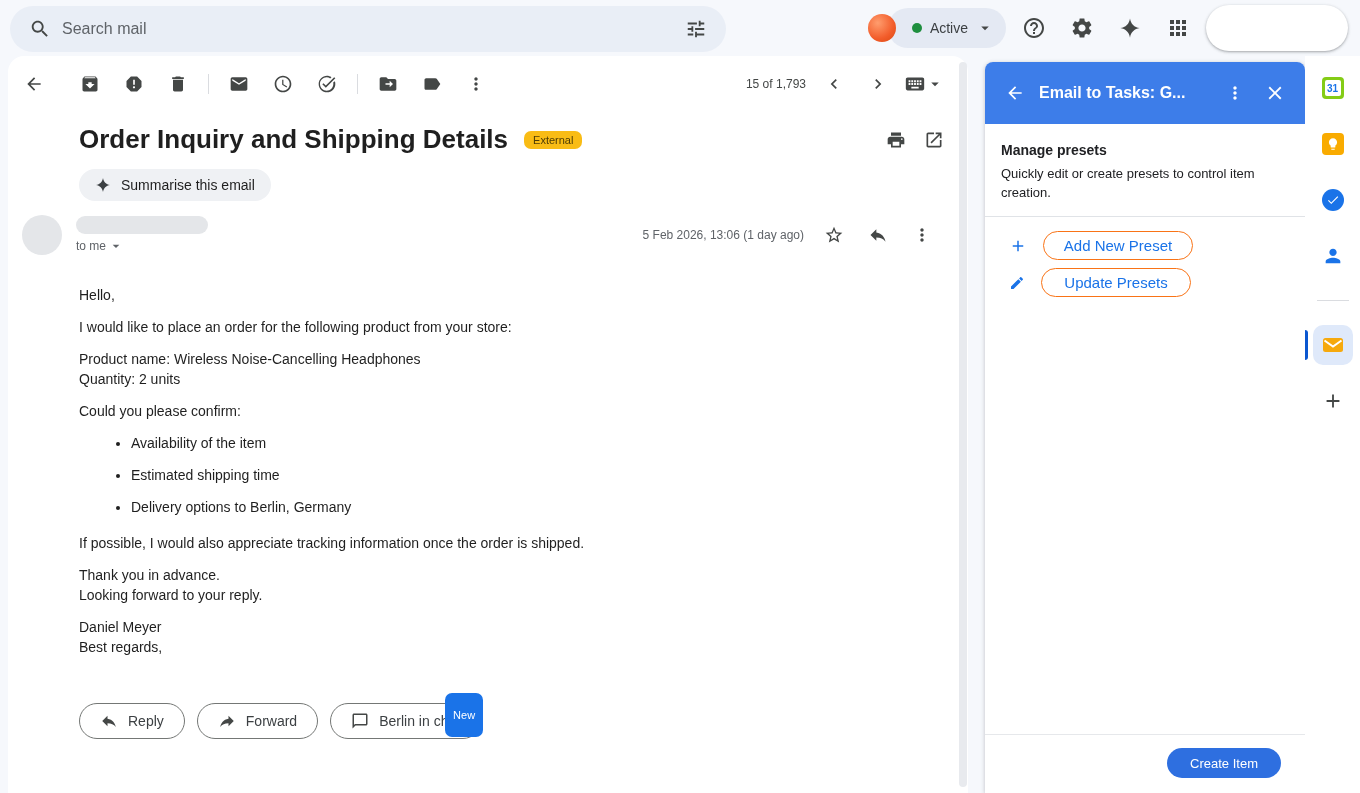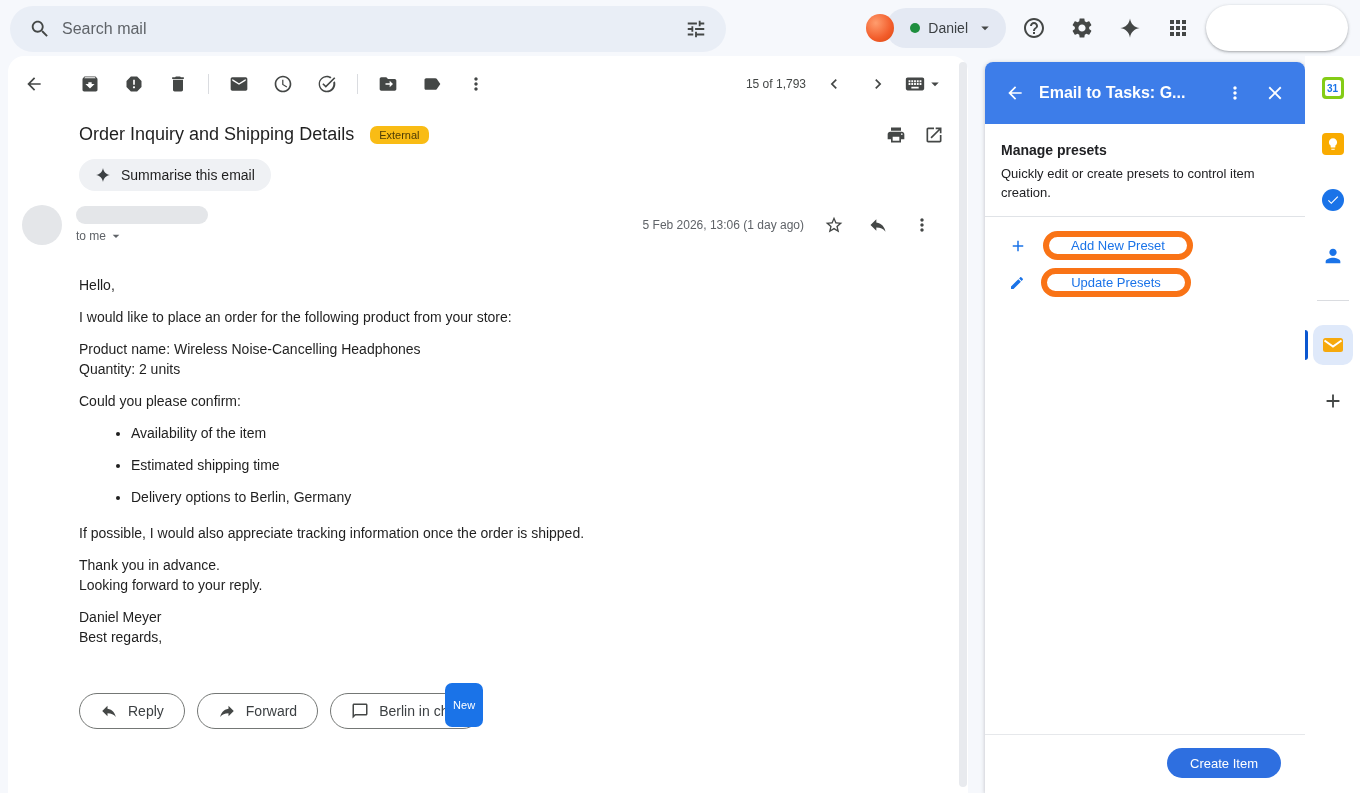--- a/index.html
+++ b/index.html
@@ -45,21 +45,21 @@
 
   .mail-toolbar { height:56px; display:flex; align-items:center; padding:0 24px 0 4px; }
   .mt-btn { width:40px; height:40px; border-radius:50%; display:flex; align-items:center; justify-content:center; margin:0 2px; flex:0 0 auto; }
   .mt-gap { width:12px; }
   .mt-div { width:1px; height:20px; background:#dadce0; margin:0 8px; }
   .mt-right { margin-left:auto; display:flex; align-items:center; }
   .pagination { font-size:12px; color:#444746; margin-right:6px; white-space:nowrap; }
   .ime { display:flex; align-items:center; margin-left:4px; }
 
   .subject-row { display:flex; align-items:center; margin:12px 24px 0 71px; }
-  .subject { font-size:18px; font-weight:400; color:#1f1f1f;text-align:center; }
+  .subject { font-size:26px; font-weight:700; color:#1f1f1f;text-align:center; }
   .badge-external { margin-left:16px; background:#f9bc15; color:#4d3c05; font-size:11px; font-weight:500;
                     padding:3px 9px; border-radius:7px; }
   .subject-actions { margin-left:auto; display:flex; align-items:center; gap:18px; }
 
   .summarize { margin:14px 0 0 71px; display:inline-flex; align-items:center; gap:10px; height:32px;
                padding:0 16px; background:#eff1f4; border-radius:16px; font-size:14px; color:#1f1f1f; }
 
   .sender-row { display:flex; align-items:center; margin:14px 24px 0 14px; }
   .sender-avatar { width:40px; height:40px; border-radius:50%; background:#e4e6e9; flex:0 0 auto; }
   .sender-info { margin-left:14px; }
@@ -87,22 +87,22 @@
   .panel-header { height:62px; background:#3d7de9; border-radius:8px 8px 0 0; display:flex; align-items:center;
                   padding:0 10px; flex:0 0 auto; }
   .ph-btn { width:40px; height:40px; border-radius:50%; display:flex; align-items:center; justify-content:center; flex:0 0 auto; }
   .panel-title { flex:1; margin-left:4px; color:#fff; font-size:16px; font-weight:700; white-space:nowrap; overflow:hidden; }
   .panel-body { flex:1; padding:18px 16px 0; overflow:hidden; }
   .manage-title { font-size:14px; font-weight:700; color:#202124; }
   .manage-desc { margin-top:6px; font-size:13px; line-height:19px; color:#202124; max-width:264px; }
   .panel-divider { height:1px; background:#e0e3e7; margin:14px -16px 0; }
   .preset-row { display:flex; align-items:center; gap:16px; margin-top:14px; padding-left:8px; }
   .preset-row + .preset-row { margin-top:8px; }
-  .preset-btn { width:150px; height:29px; border:6px solid #f97316; border-radius:15px; background:#fff;
-                color:#1a73e8; font-size:13px; display:flex; align-items:center; justify-content:center; }
+  .preset-btn { width:150px; height:29px; border:1px solid #f97316; border-radius:15px; background:#fff;
+                color:#1a73e8; font-size:15px; display:flex; align-items:center; justify-content:center; }
   .panel-footer { border-top:1px solid #e6e8eb; padding:13px 24px 15px; display:flex; justify-content:flex-end; flex:0 0 auto; }
   .create-btn { height:30px; padding:0 23px; background:#2e6fe0; border:none; border-radius:15px; color:#fff;
                 font-size:13px; display:flex; align-items:center; }
 
   
   .rail { position:absolute; right:0; top:56px; width:55px; bottom:0; background:#fff;
           display:flex; flex-direction:column; align-items:center; padding-top:12px; }
   .rail-btn { width:40px; height:40px; margin-bottom:16px; border-radius:10px;
               display:flex; align-items:center; justify-content:center; flex:0 0 auto; }
   .cal { width:22px; height:22px; border-radius:4px; background:#84cc16; position:relative; }
@@ -230,21 +230,21 @@
         <svg class="ic22">
             <use href="#i-tune"></use>
           </svg>
       </div>
     </div>
 
     <div class="topbar-right">
       <div class="emoji-avatar"></div>
       <div class="status-chip">
         <span class="status-dot"></span>
-        <span>Daniel</span>
+        <span>Active</span>
         <svg class="ic18">
             <use href="#i-drop"></use>
           </svg>
       </div>
       <div class="tb-btn">
         <svg class="ic24">
             <use href="#i-help"></use>
           </svg>
       </div>
       <div class="tb-btn">

